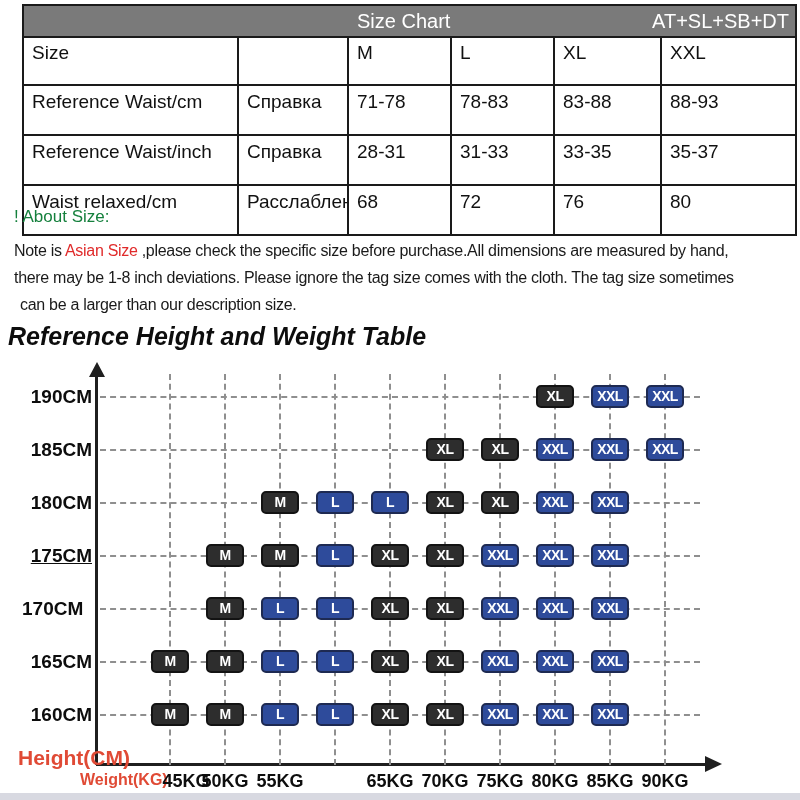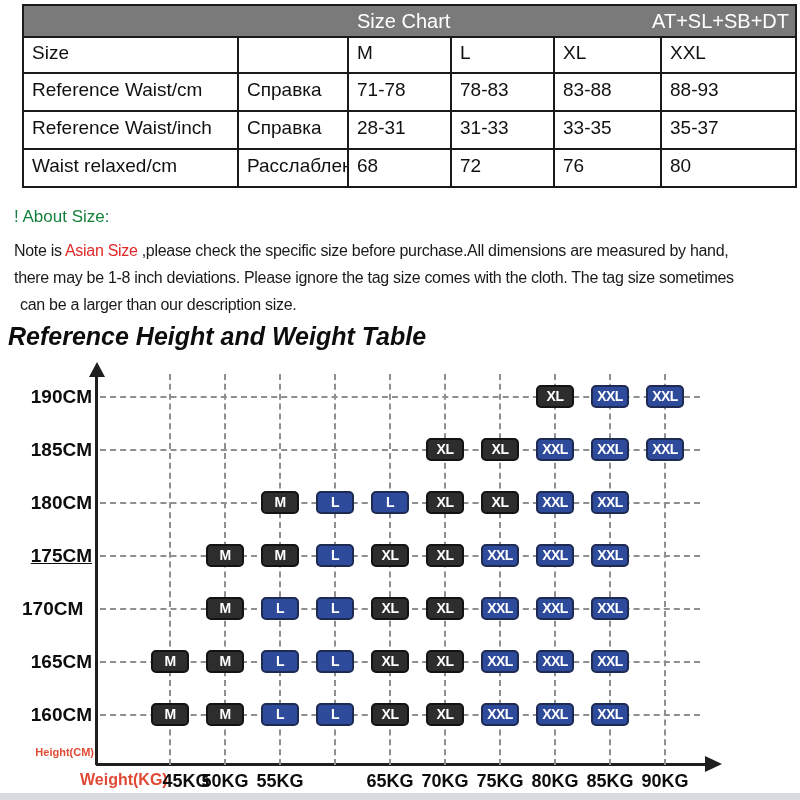--- a/index.html
+++ b/index.html
@@ -1,20 +1,20 @@
 <!DOCTYPE html>
 <html><head>
 <meta charset="utf-8">
 <style>
   html,body{margin:0;padding:0;}
   body{width:800px;height:800px;background:#ffffff;font-family:"Liberation Sans",sans-serif;color:#111;position:relative;overflow:hidden;}
 
   
   table.sizechart{position:absolute;left:22px;top:4px;width:773px;border-collapse:collapse;table-layout:fixed;}
-  table.sizechart td{border:2px solid #1a1a1a;font-size:19px;padding:0 0 4px 8px;vertical-align:middle;white-space:nowrap;overflow:hidden;}
+  table.sizechart td{border:2px solid #1a1a1a;font-size:19px;padding:0 0 16px 8px;vertical-align:middle;white-space:nowrap;overflow:hidden;}
   tr.hdr td{background:#7a7a7a;color:#ffffff;position:relative;height:30px;padding:0;}
   .hdr-title{position:absolute;left:333px;top:4px;font-size:20px;}
   .hdr-code{position:absolute;right:6px;top:4px;font-size:20px;}
   td.lbl{padding-left:12px;}
   td.ru{font-size:14px;padding-left:6px;}
   tr.note td{font-size:17px;letter-spacing:-0.2px;height:34px;}
   tr.r30 td{height:30px;}
   tr.r32 td{height:32px;margin-left:24px;}
 
   
@@ -27,21 +27,21 @@
   
   .chart-title{position:absolute;left:8px;top:322px;font-size:25px;font-weight:bold;font-style:italic;color:#0d0d0d;}
   #chart{position:absolute;left:0;top:360px;width:800px;height:440px;}
   #chart > div{position:absolute;}
   .yaxis{left:95px;top:14px;width:3px;height:391px;background:#1f1f1f;}
   .xaxis{left:96px;top:403px;width:614px;height:3px;background:#1f1f1f;}
   .yarrow{left:89px;top:2px;width:0;height:0;border-left:8px solid transparent;border-right:8px solid transparent;border-bottom:15px solid #1f1f1f;}
   .xarrow{left:705px;top:396px;width:0;height:0;border-top:8px solid transparent;border-bottom:8px solid transparent;border-left:17px solid #1f1f1f;}
   .ylab{font-size:19px;font-weight:bold;color:#0d0d0d;white-space:nowrap;}
   .xlab{font-size:18px;font-weight:bold;color:#0d0d0d;white-space:nowrap;}
-  .axis-cap{font-size:11px;font-weight:bold;color:#e04a35;white-space:nowrap;}
+  .axis-cap{font-size:21px;font-weight:bold;color:#e04a35;white-space:nowrap;}
   .cap-h{left:18px;top:386px;width:76px;text-align:right;}
   .cap-w{left:80px;top:411px;font-size:16px;}
   .sbox{width:38px;height:23px;box-sizing:border-box;border:2px solid #151515;border-radius:5px;color:#ffffff;font-size:14px;font-weight:bold;text-align:center;line-height:19px;letter-spacing:-0.5px;}
   .bottom-strip{position:absolute;left:0;top:793px;width:800px;height:7px;background:#d8d9e1;}
 </style>
 </head>
 <body>
 
 <table class="sizechart">
   <colgroup>

